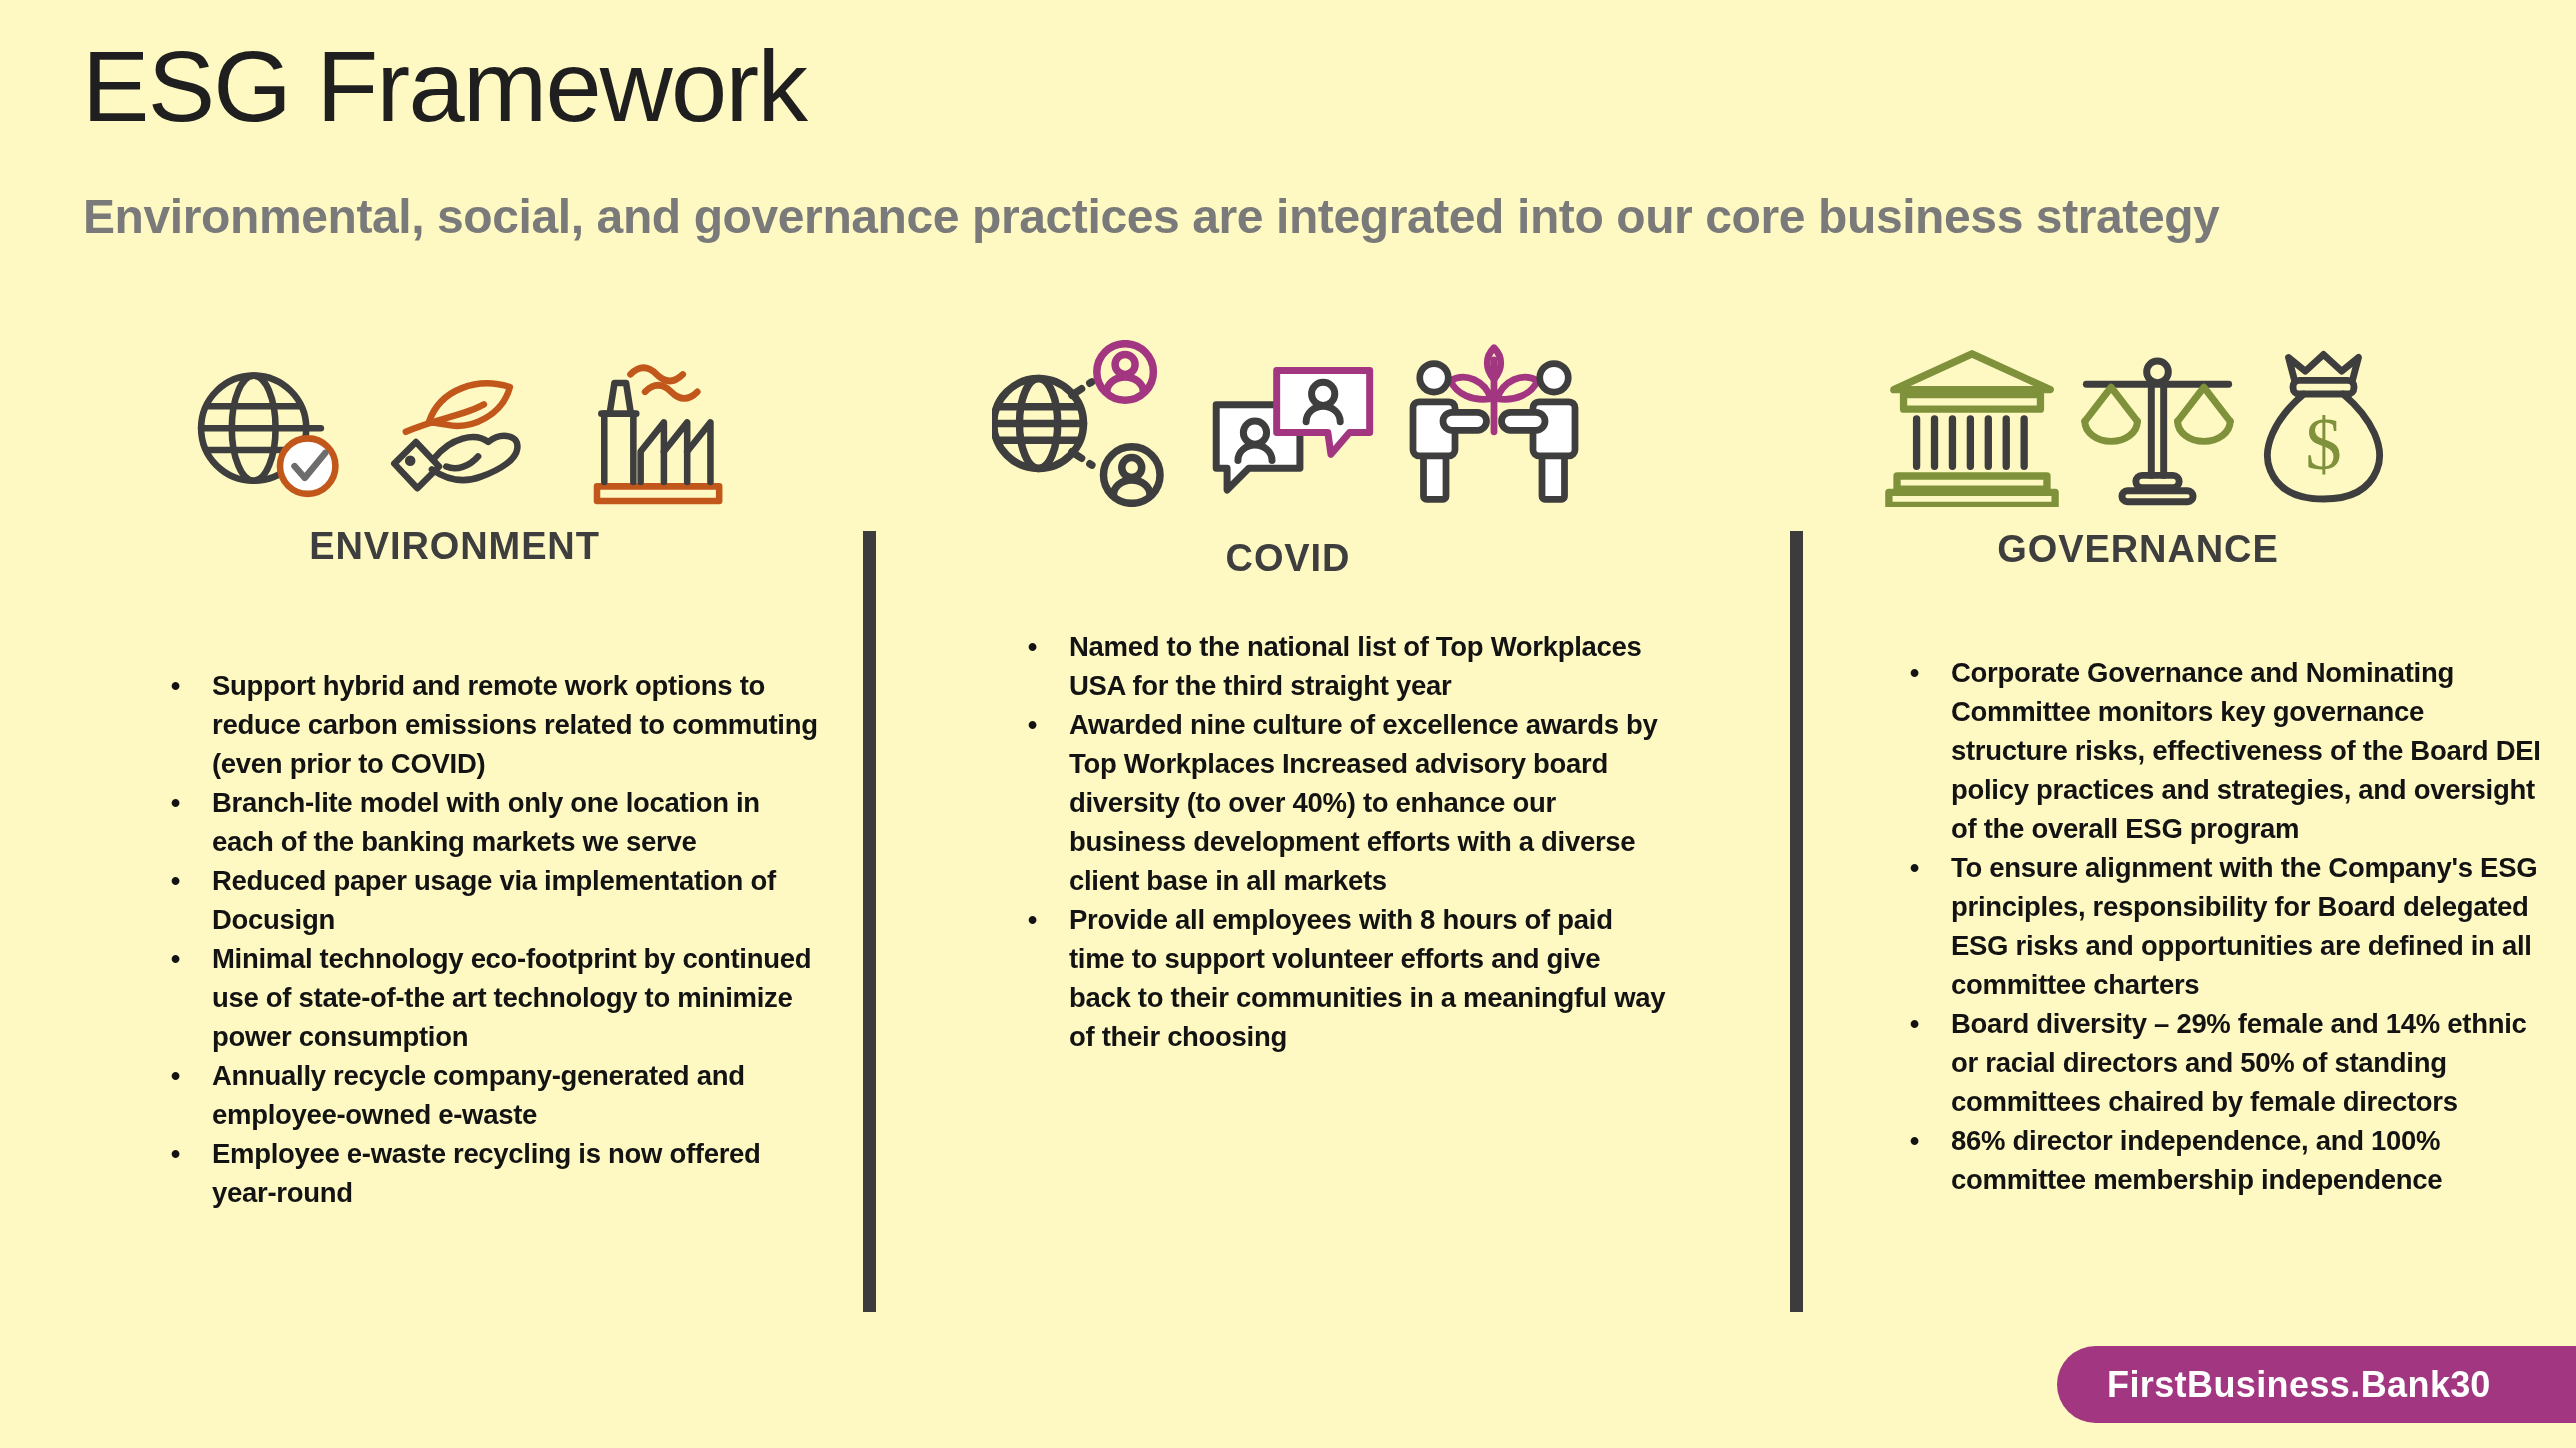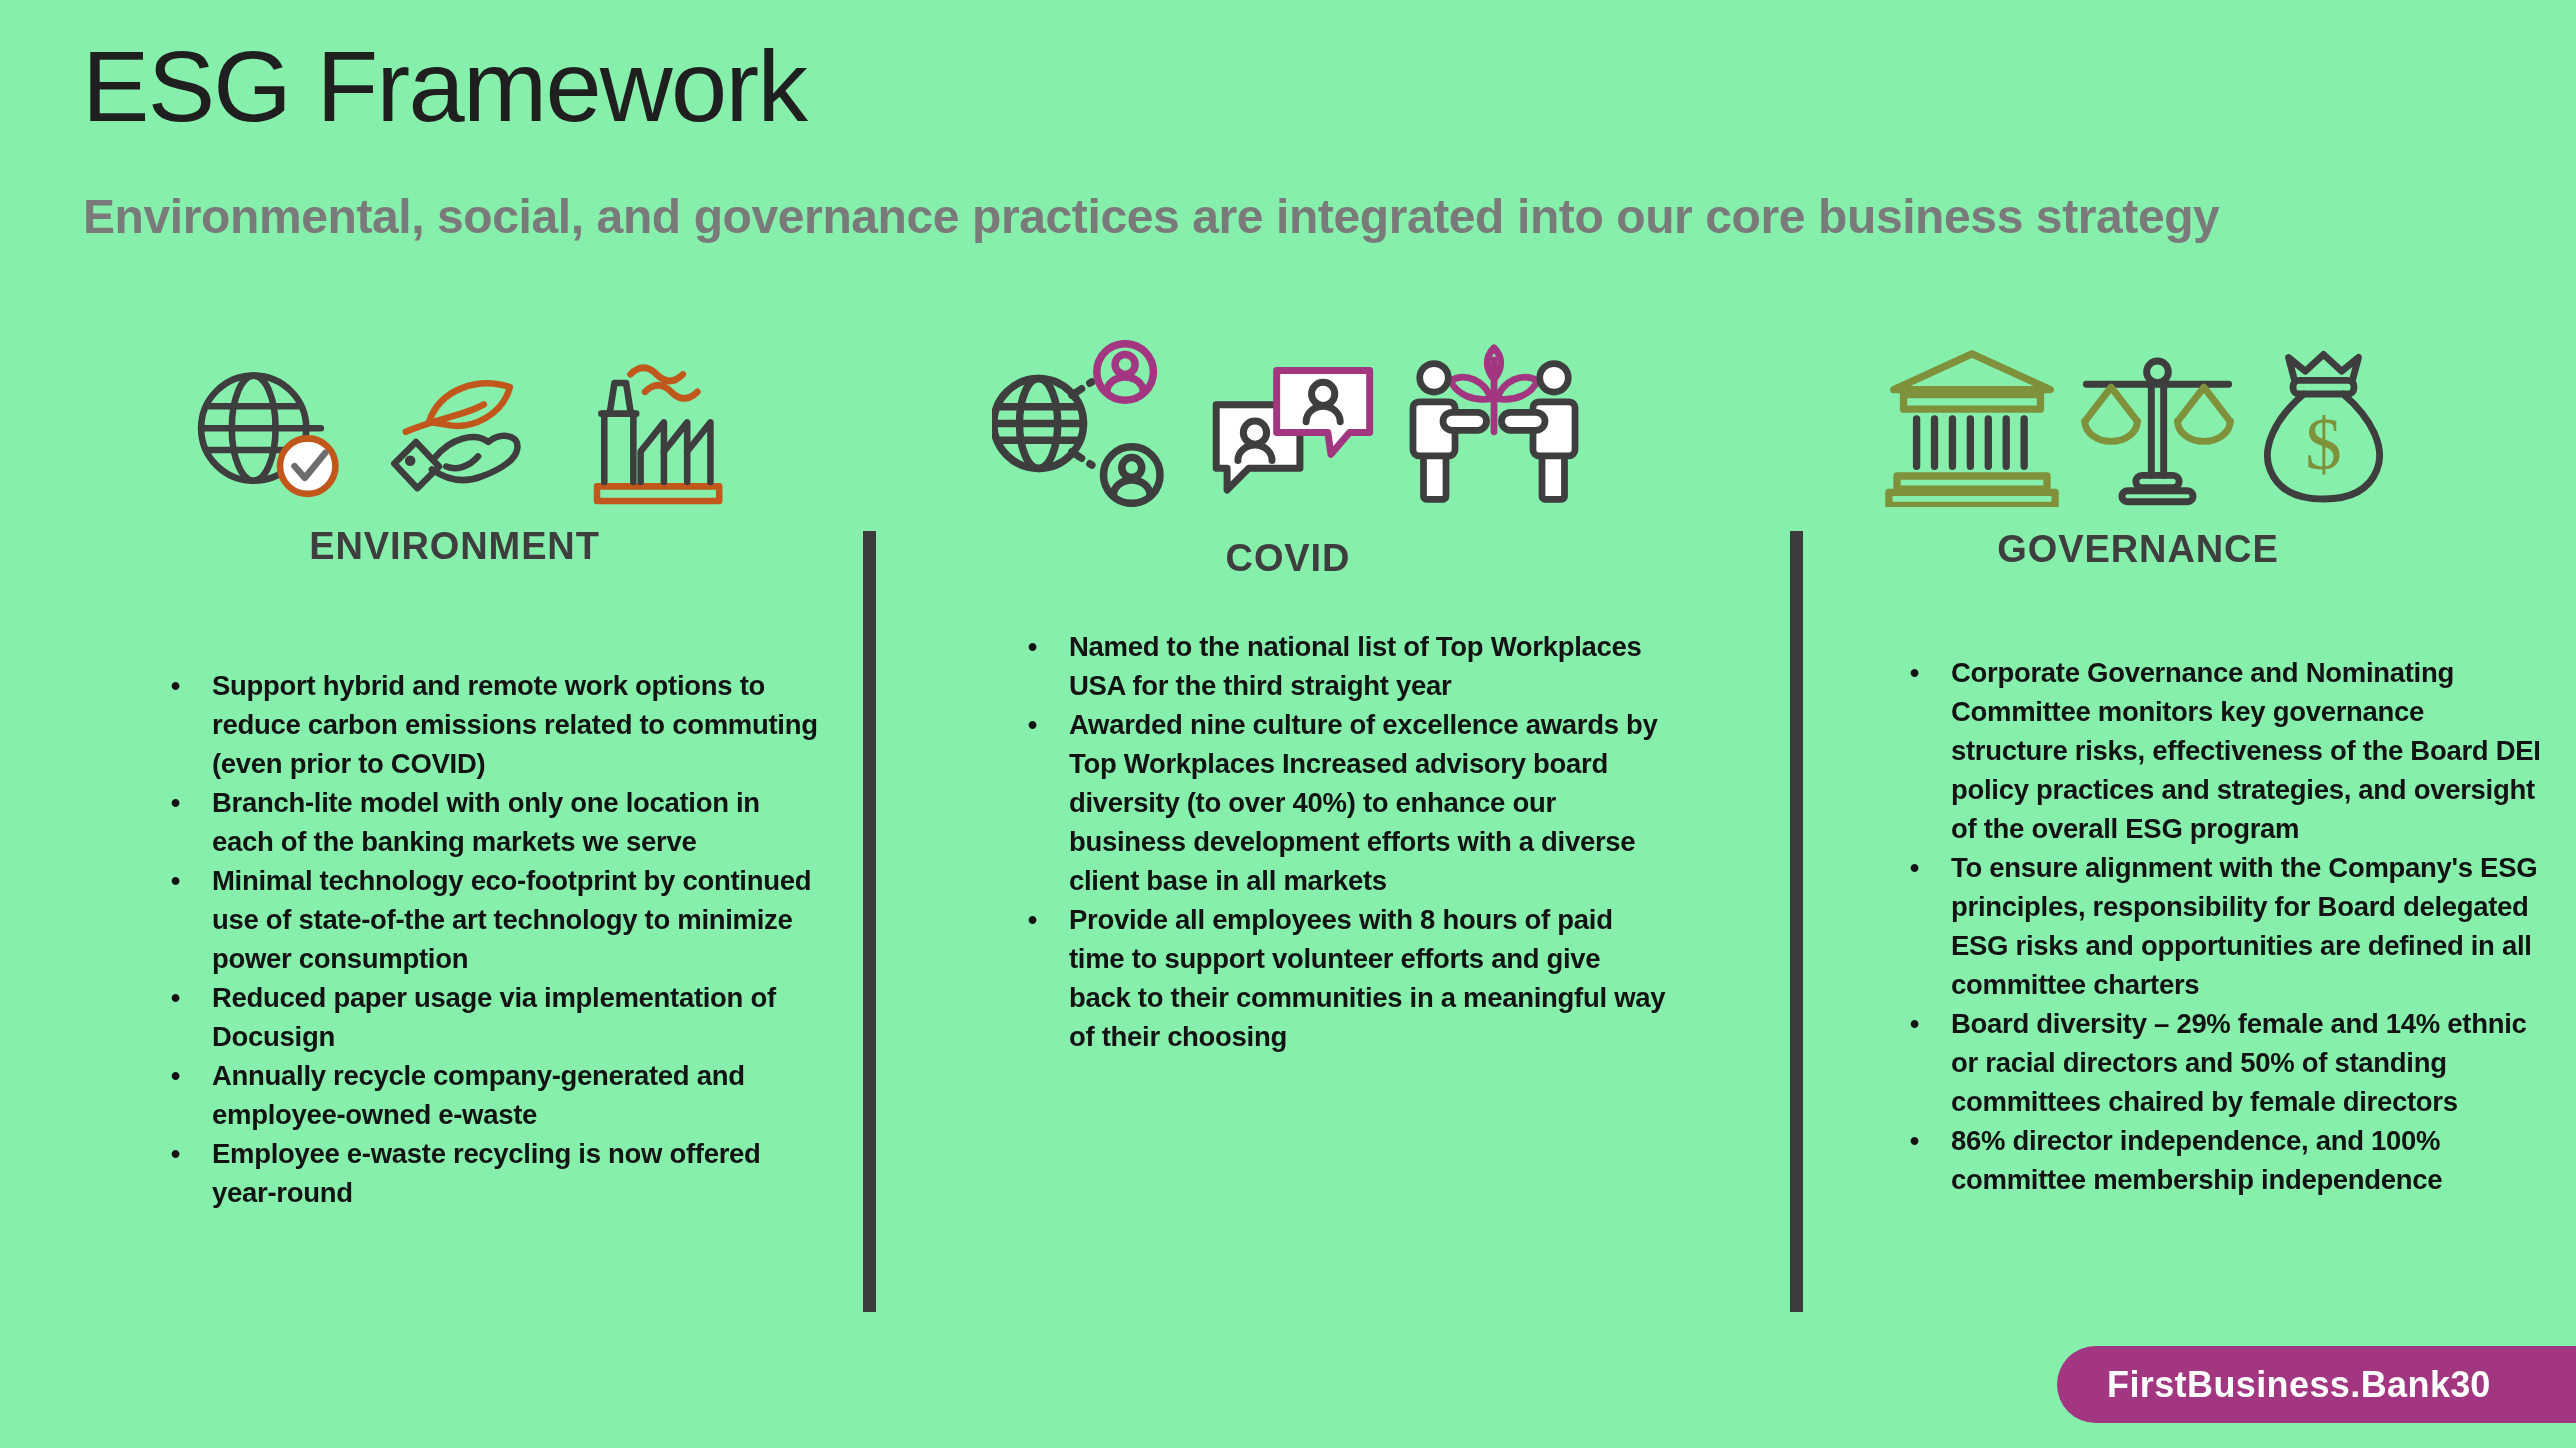--- a/index.html
+++ b/index.html
@@ -1,17 +1,17 @@
 <!DOCTYPE html>
 <html style="--accent-orange: #C2571B; --accent-magenta: #A33681; --accent-olive: #7F923B; --icon-gray: #3E3E3E; --check-gray: #6D6D6D; --title-color: #1F1F1F; --subtitle-color: #7A7A7A; --bullet-text: #131313; --divider: #3C3C3C; --footer-bg: #A33681; --footer-text: #FFFFFF;font-size:13.7px"><head>
 <meta charset="utf-8">
 <style>
   html,body{margin:0;padding:0;background:#ffffff;}
   .slide{
-    position:relative;width:2576px;height:1449px;background:#86efac;overflow:hidden;
+    position:relative;width:2576px;height:1449px;background:#fef9c3;overflow:hidden;
     font-family:"Liberation Sans",sans-serif;
   }
   .title{
     position:absolute;left:82px;top:29px;margin:0;
     font-size:101px;font-weight:400;letter-spacing:-1.7px;color:var(--title-color);
   }
   .subtitle{
     position:absolute;left:83px;top:189px;margin:0;
     font-size:48px;font-weight:700;letter-spacing:-0.4px;color:var(--subtitle-color);
   }
@@ -99,22 +99,22 @@
           <path d="M63 83 V62 L79 42 V83"></path>
           <path d="M79 62 L95 42 V83"></path>
           <path d="M95 62 L111 42 V83"></path>
         </g>
       </svg>
     </div>
     <h2 class="col-heading">ENVIRONMENT</h2>
     <ul class="bullets">
       <li>Support hybrid and remote work options to reduce carbon emissions related to commuting (even prior to COVID)</li>
       <li>Branch-lite model with only one location in each of the banking markets we serve</li>
+      <li>Reduced paper usage via implementation of Docusign</li>
       <li>Minimal technology eco-footprint by continued use of state-of-the art technology to minimize power consumption</li>
-      <li>Reduced paper usage via implementation of Docusign</li>
       <li>Annually recycle company-generated and employee-owned e-waste</li>
       <li>Employee e-waste recycling is now offered year-round</li>
     </ul>
   </section>
 
   <div class="divider divider-1"></div>
 
   <section class="col col-social">
     <div class="icons">
       <svg width="193" height="167" viewBox="0 0 116 100">

